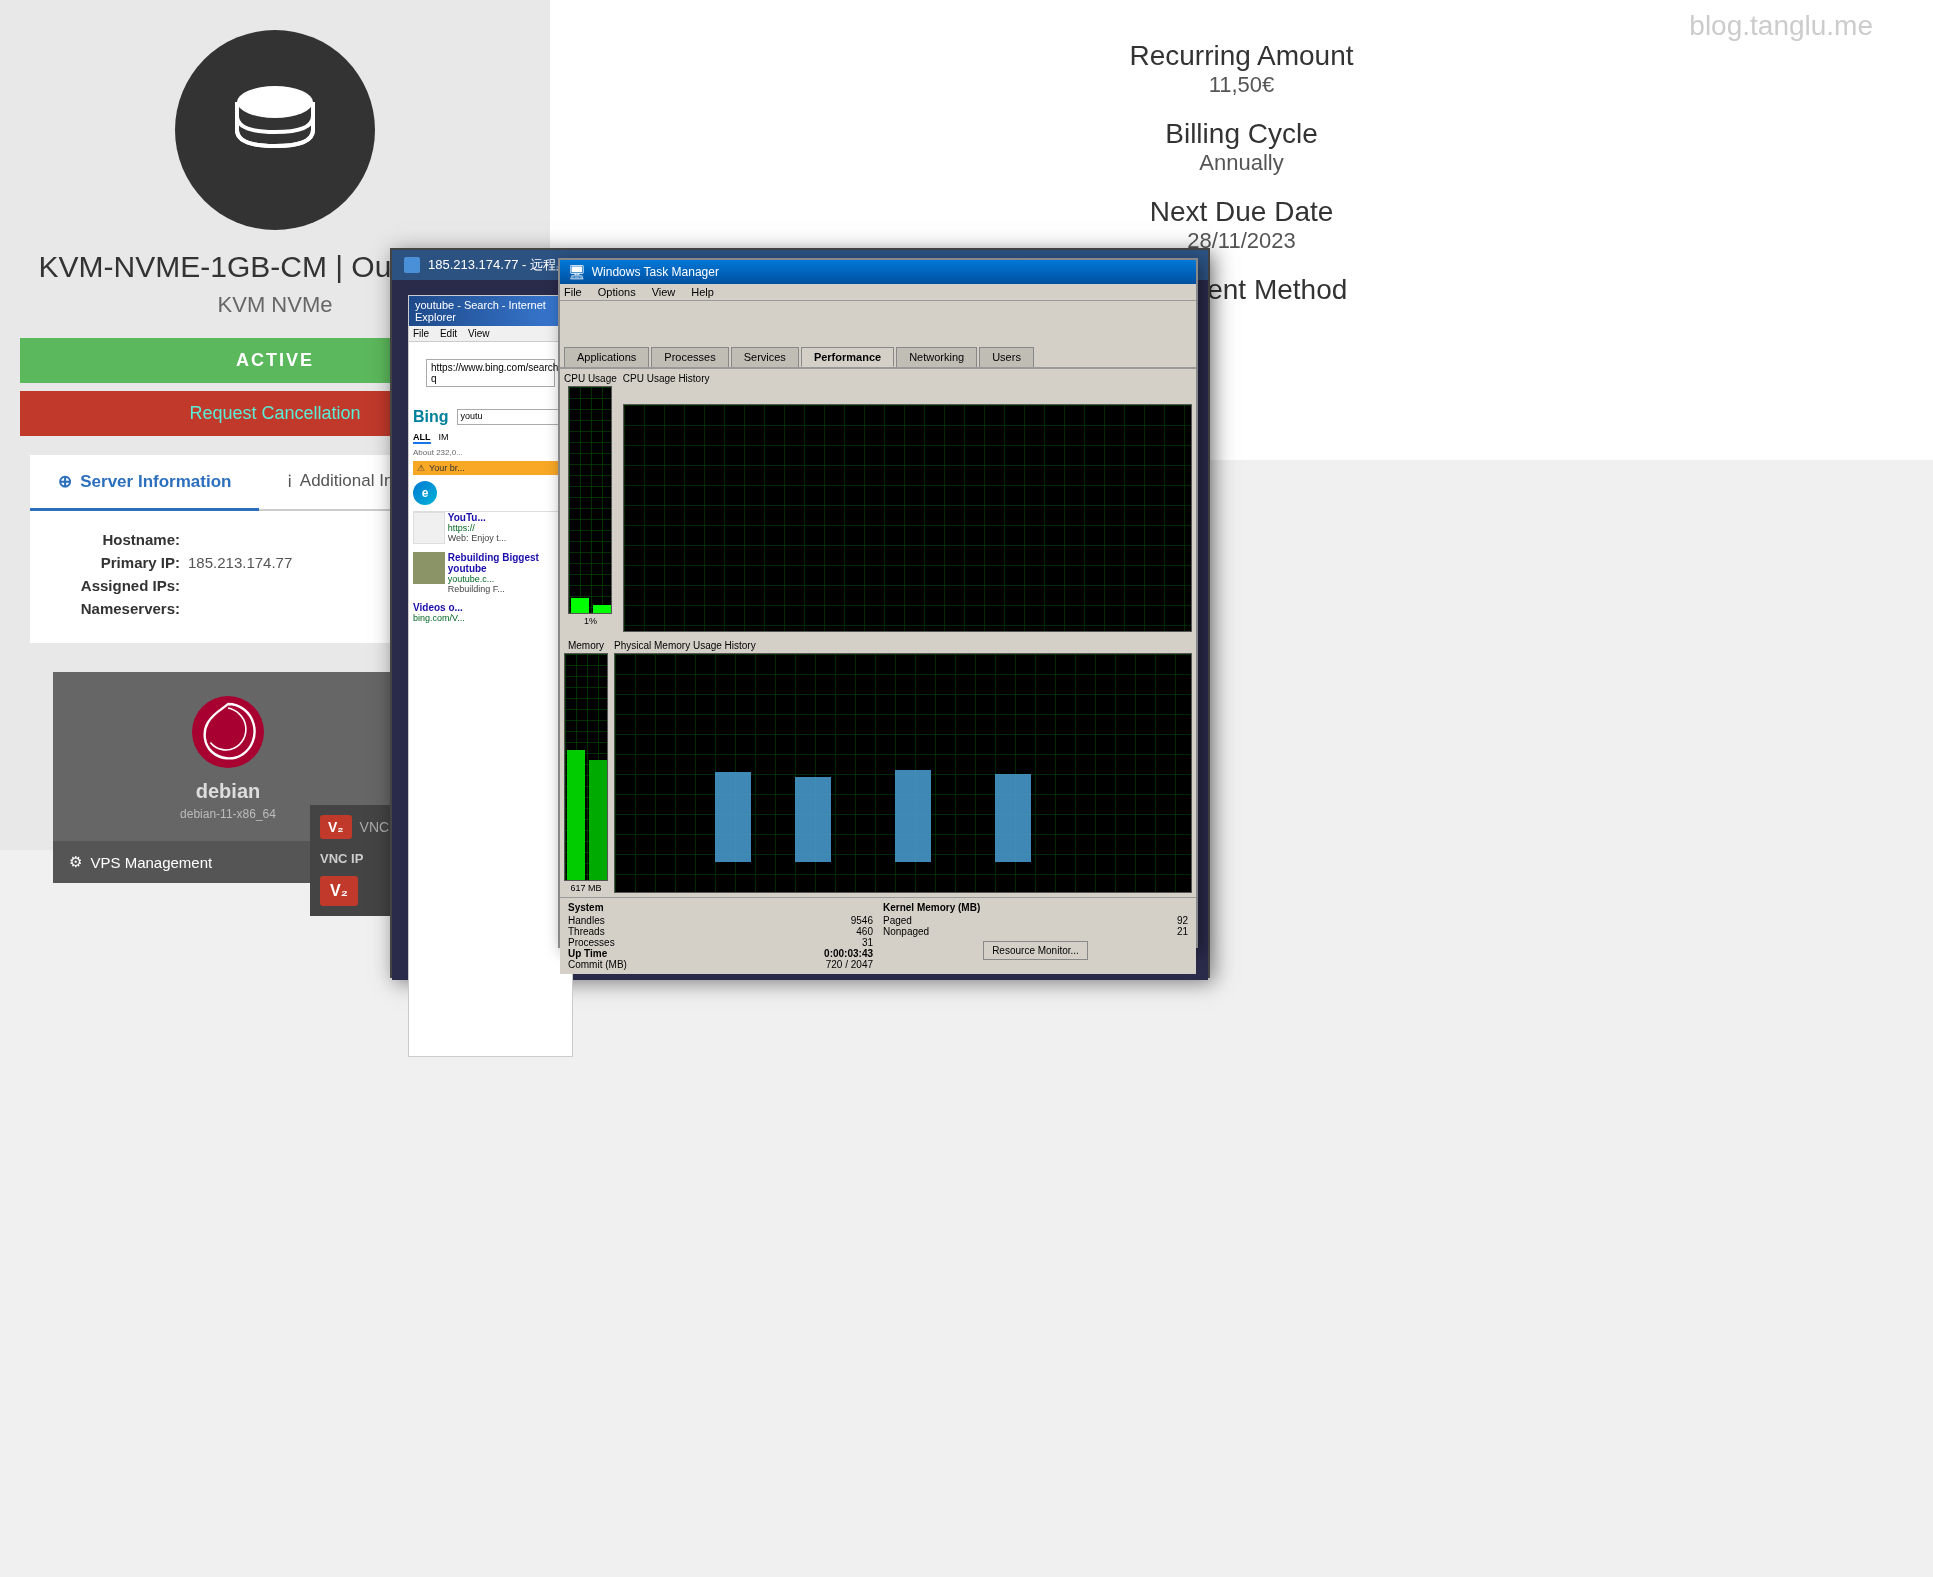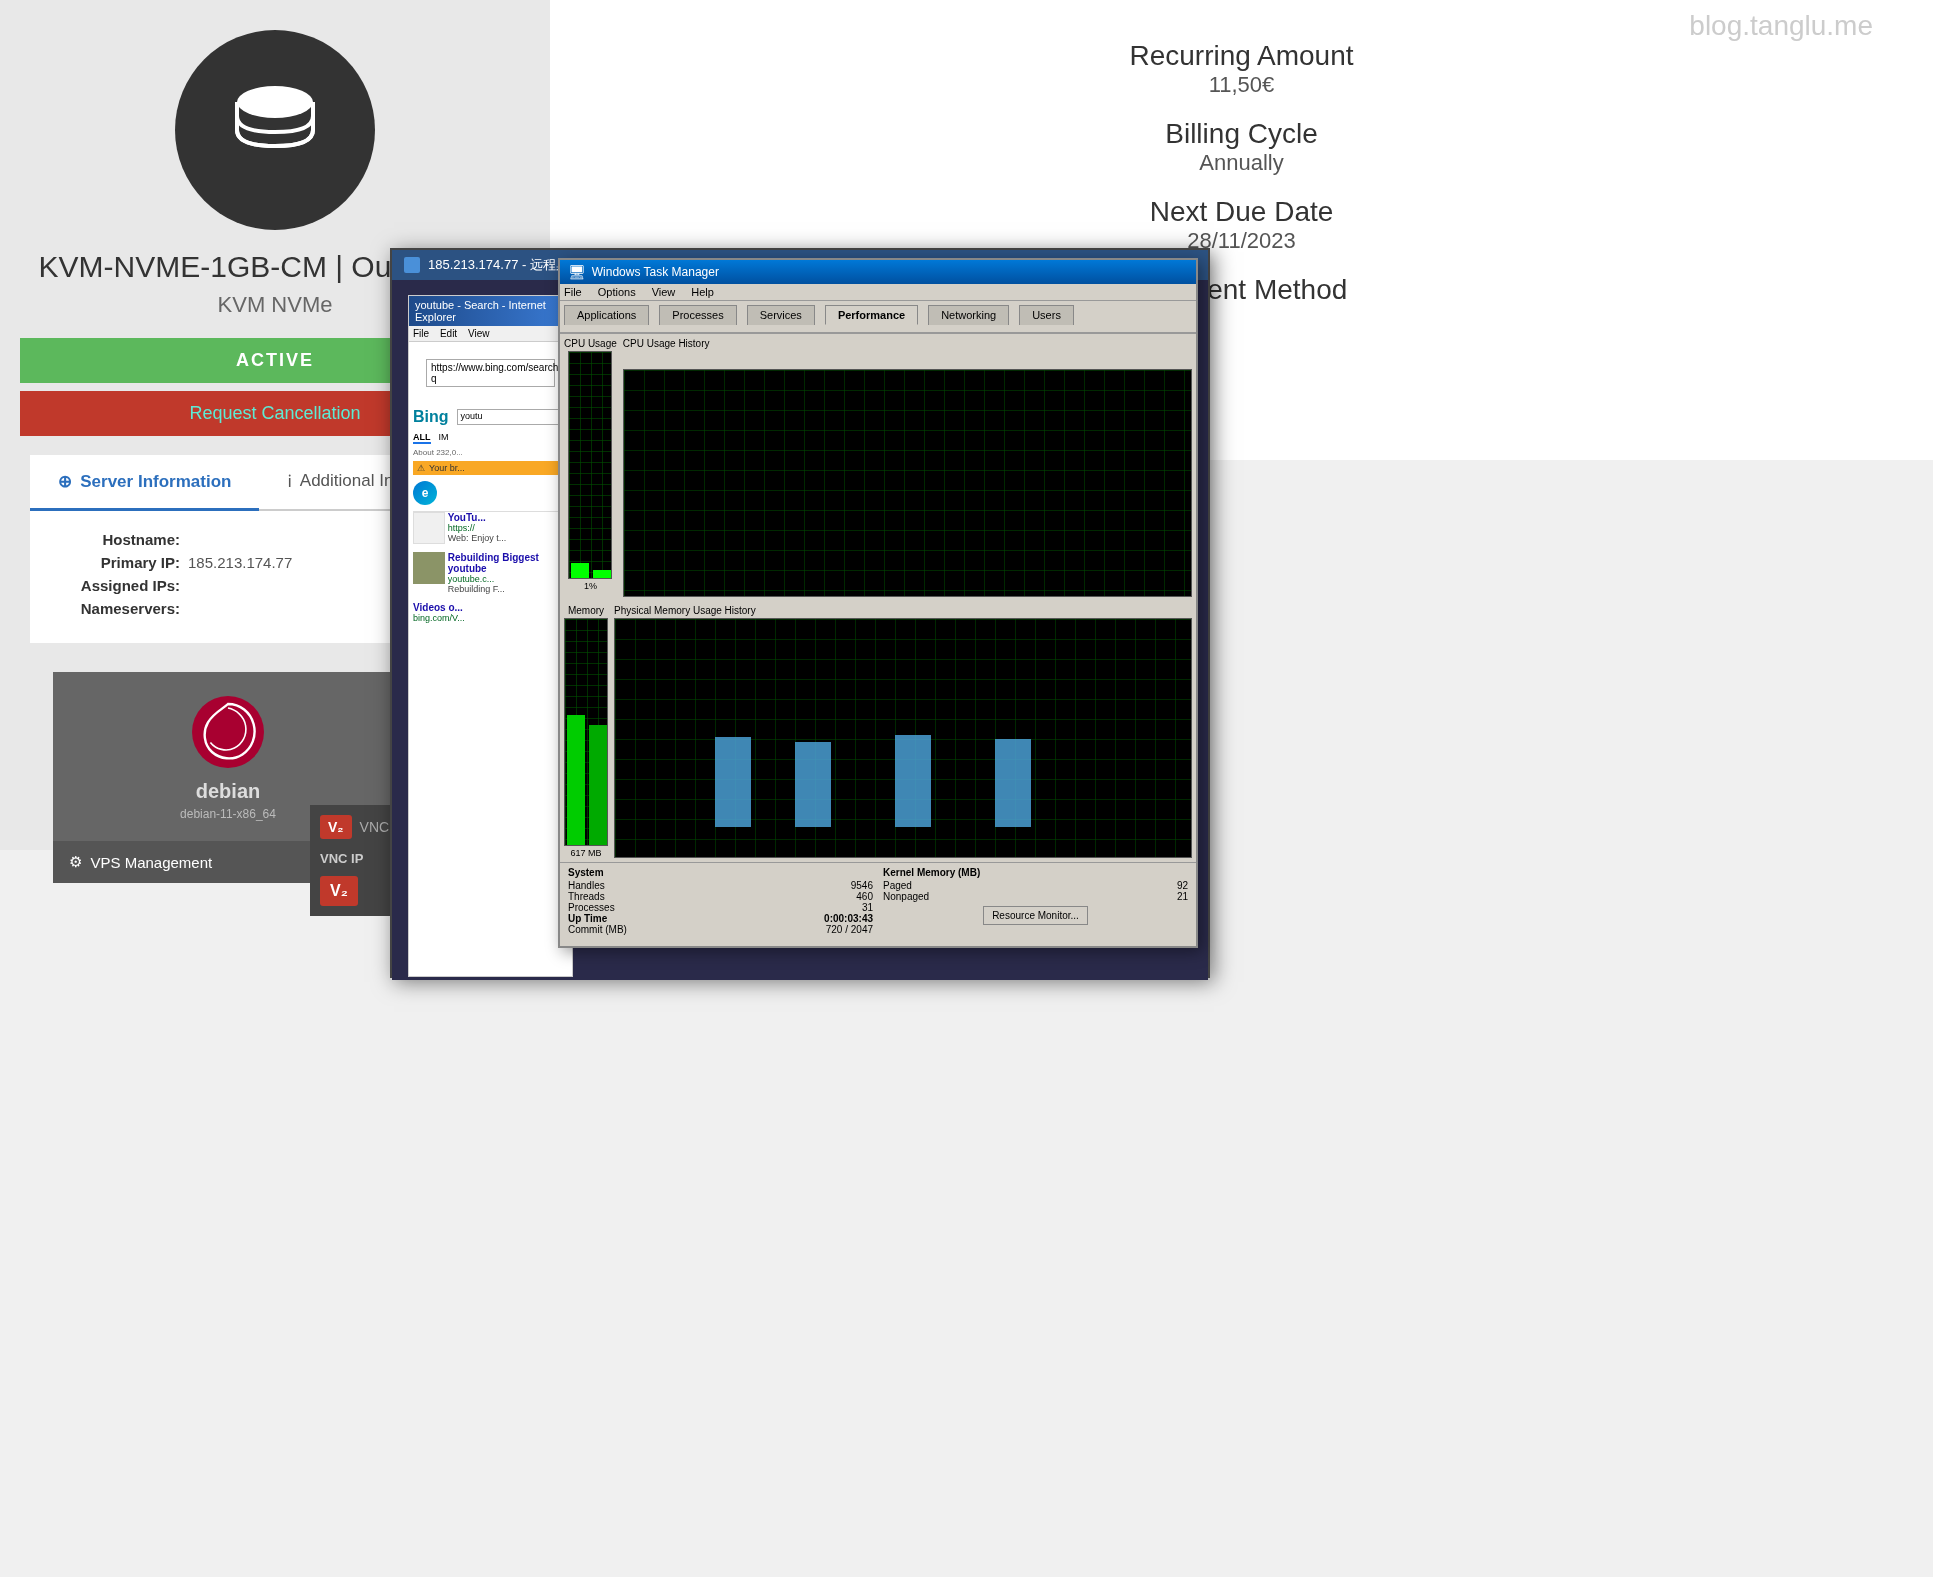--- a/index.html
+++ b/index.html
@@ -163,23 +163,24 @@
       padding: 2px 4px;
       font-size: 11px;
       display: flex;
       gap: 16px;
       border-bottom: 1px solid #999;
     }
 
     .taskman-tabs {
       display: flex;
       background: #d4d0c8;
-      padding: 4px 4px 7px;
-      gap: 10px;
+      padding: 4px 4px 0;
+      gap: 2px;
       border-bottom: 2px solid #999;
+      margin-top: 42px;
     }
 
     .taskman-tab {
       padding: 3px 12px;
       font-size: 11px;
       background: #c0bdb5;
       border: 1px solid #888;
       border-bottom: none;
       cursor: pointer;
     }
@@ -199,21 +200,21 @@
       margin: 4px auto;
       display: block;
     }
 
     
     .ie-window {
       position: absolute;
       top: 295px;
       left: 408px;
       width: 165px;
-      height: 682px;
+      height: 762px;
       background: #fff;
       border: 1px solid #ccc;
       z-index: 15;
       overflow: hidden;
     }
 
     .ie-titlebar {
       background: linear-gradient(to right, #1e4a8a, #3a7bd5);
       color: white;
       font-size: 11px;

